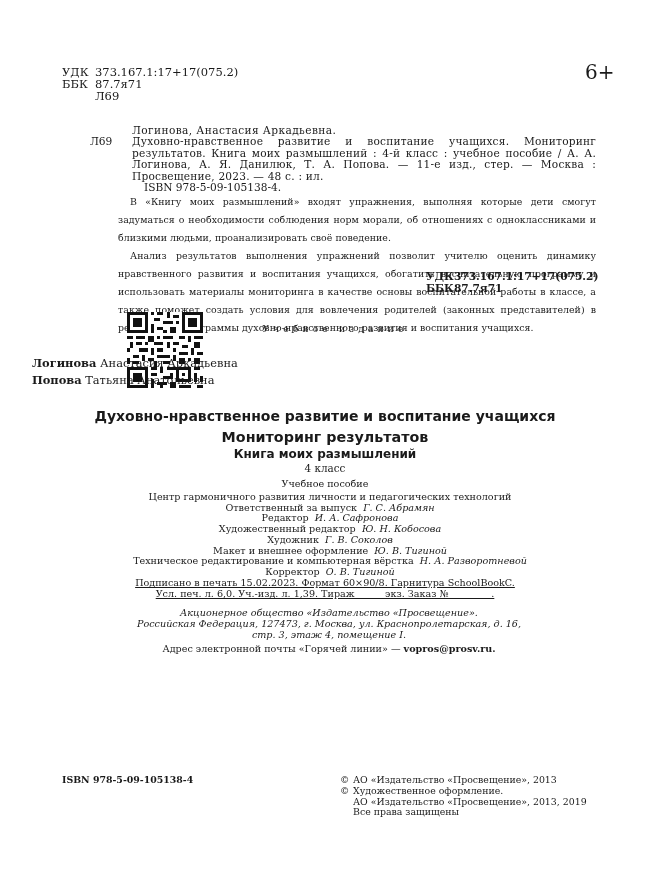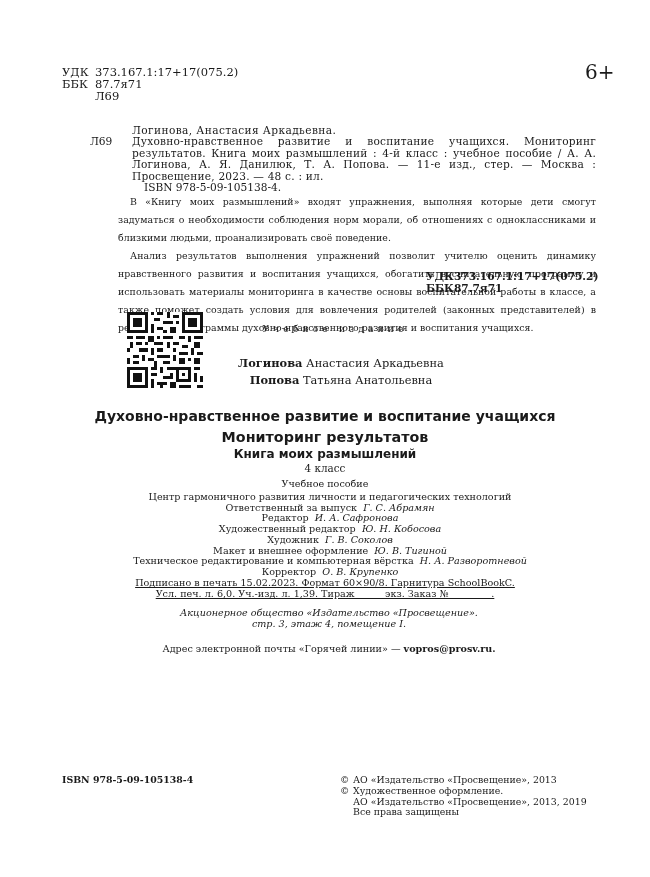--- a/index.html
+++ b/index.html
@@ -23,21 +23,21 @@
   #annot p { margin: 0; text-indent: 12px; }
   #annot p:nth-child(1) { text-align-last: left; }
 
   #udk2 { left: 426px; top: 271px; font-size: 10.6px; line-height: 11.6px; font-weight: bold; }
   #udk2 .row { display: flex; }
   #udk2 .k { width: 28px; }
 
   #qr { left: 126px; top: 312px; width: 78px; height: 76px; }
 
   #edition-type { left: 0; width: 650px; top: 324px; text-align: center; font-size: 9px; letter-spacing: 4.2px; padding-left: 20px; box-sizing: border-box; }
-  #authors { left: 0; width: 650px; top: 355px; text-align: center; font-size: 11.4px; line-height: 17px; padding-left: 32px; box-sizing: border-box; }
+  #authors { left: 0; width: 650px; top: 355px; font-size: 11.4px; line-height: 17px; padding-left: 32px; box-sizing: border-box; }
   #authors b { font-weight: bold; }
 
   #title-main { left: 0; width: 650px; top: 408px; text-align: center; font-family: "DejaVu Sans", "Liberation Sans", sans-serif; font-weight: bold; font-size: 14px; }
   #title-sub { left: 0; width: 650px; top: 429px; text-align: center; font-family: "DejaVu Sans", sans-serif; font-weight: bold; font-size: 14.3px; }
   #title-book { left: 0; width: 650px; top: 447px; text-align: center; font-family: "DejaVu Sans", sans-serif; font-weight: bold; font-size: 12px; }
   #grade { left: 0; width: 650px; top: 462px; text-align: center; font-size: 10.4px; }
   #book-type { left: 0; width: 650px; top: 478px; text-align: center; font-size: 9.6px; }
 
   #credits { left: 0; width: 650px; top: 492px; text-align: center; font-size: 9.6px; line-height: 10.7px; padding-left: 10px; box-sizing: border-box; }
   #credits .nm { font-style: italic; }
@@ -192,30 +192,31 @@
 <div id="book-type" class="abs">Учебное пособие</div>
 
 <div id="credits" class="abs">
   <div>Центр гармоничного развития личности и педагогических технологий</div>
   <div><span>Ответственный за выпуск</span>&nbsp; <span class="nm">Г. С. Абрамян</span></div>
   <div><span>Редактор</span>&nbsp; <span class="nm">И. А. Сафронова</span></div>
   <div><span>Художественный редактор</span>&nbsp; <span class="nm">Ю. Н. Кобосова</span></div>
   <div><span>Художник</span>&nbsp; <span class="nm">Г. В. Соколов</span></div>
   <div><span>Макет и внешнее оформление</span>&nbsp; <span class="nm">Ю. В. Тигиной</span></div>
   <div><span>Техническое редактирование и компьютерная вёрстка</span>&nbsp; <span class="nm">Н. А. Разворотневой</span></div>
-  <div><span>Корректор</span>&nbsp; <span class="nm">О. В. Крупенко</span></div>
+  <div><span>Корректор</span>&nbsp; <span class="nm">О. В. Тигиной</span></div>
 </div>
 
 <div id="print" class="abs">
   <div>Подписано в печать 15.02.2023. Формат 60×90/8. Гарнитура SchoolBookC.</div>
   <div style="white-space: pre;">Усл. печ. л. 6,0. Уч.-изд. л. 1,39. Тираж          экз. Заказ №              .</div>
 </div>
 
 <div id="publisher" class="abs">
   <div>Акционерное общество «Издательство «Просвещение».</div>
+  <div>Российская Федерация, 127473, г. Москва, ул. Краснопролетарская, д. 16,</div>
   <div>стр. 3, этаж 4, помещение I.</div>
 </div>
 
 <div id="hotline" class="abs">
   <span>Адрес электронной почты «Горячей линии» —</span>
   <b>vopros@prosv.ru.</b>
 </div>
 
 <div id="isbn-bottom" class="abs">ISBN 978-5-09-105138-4</div>
 

